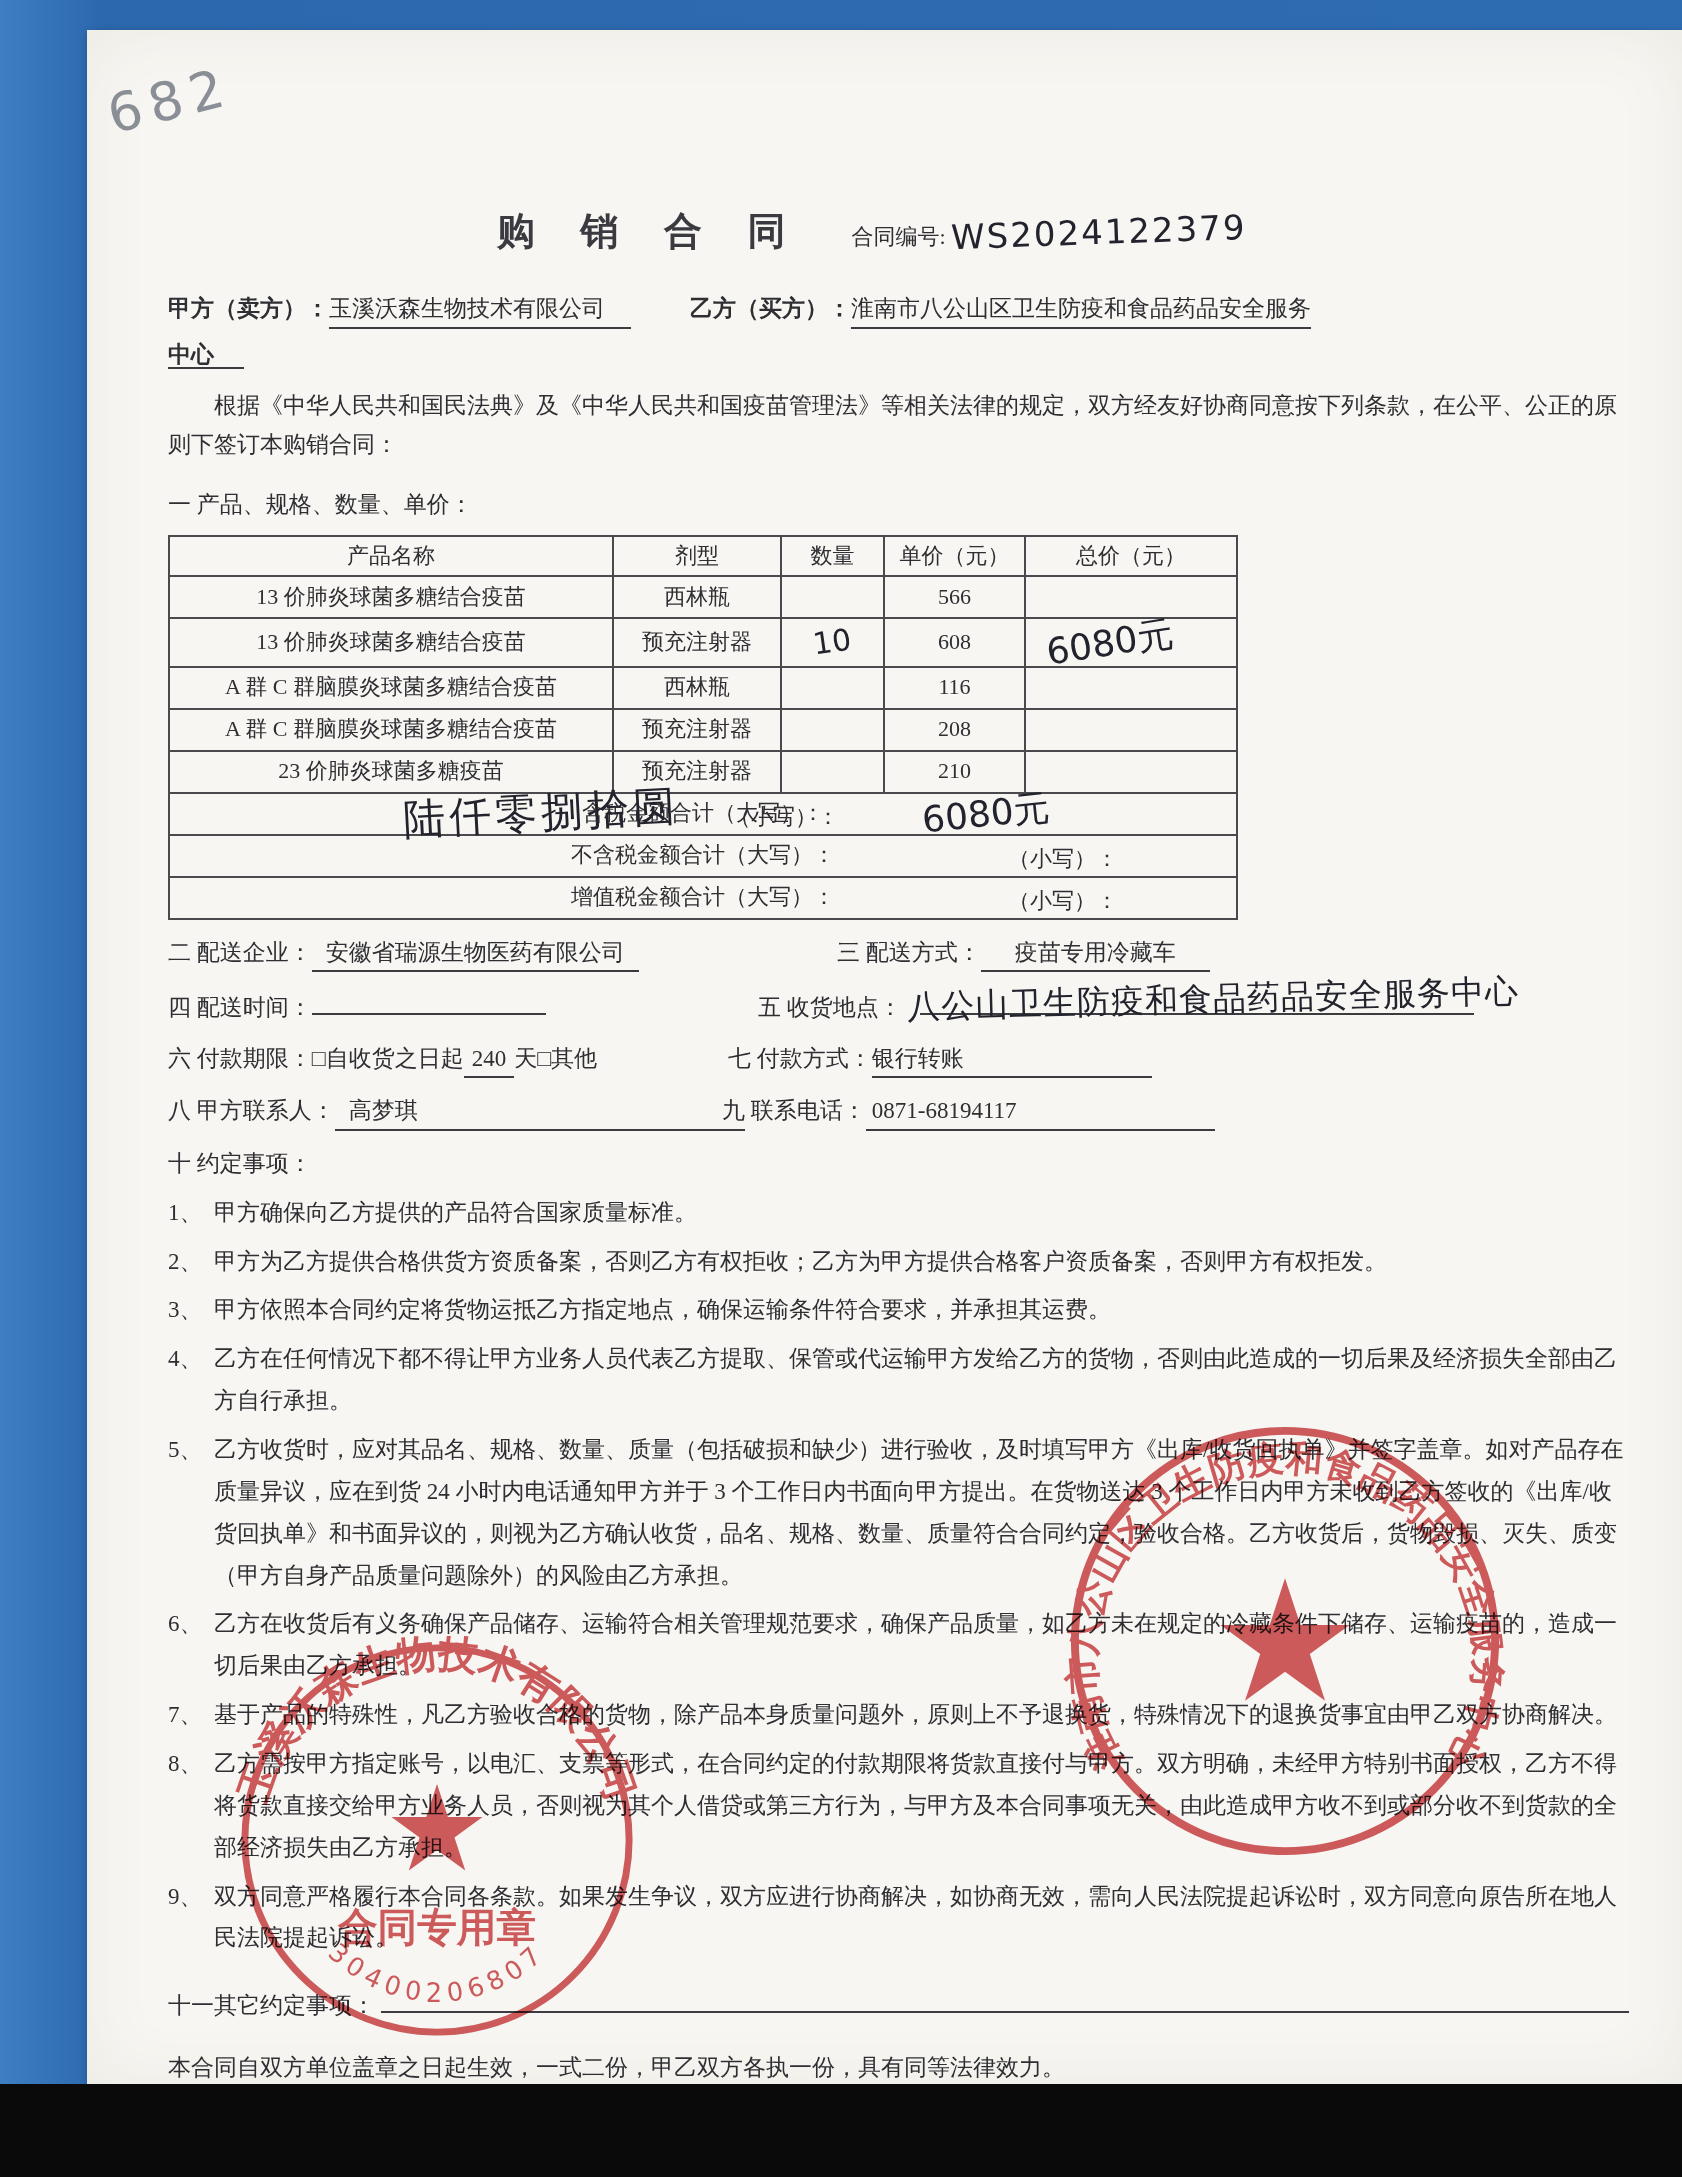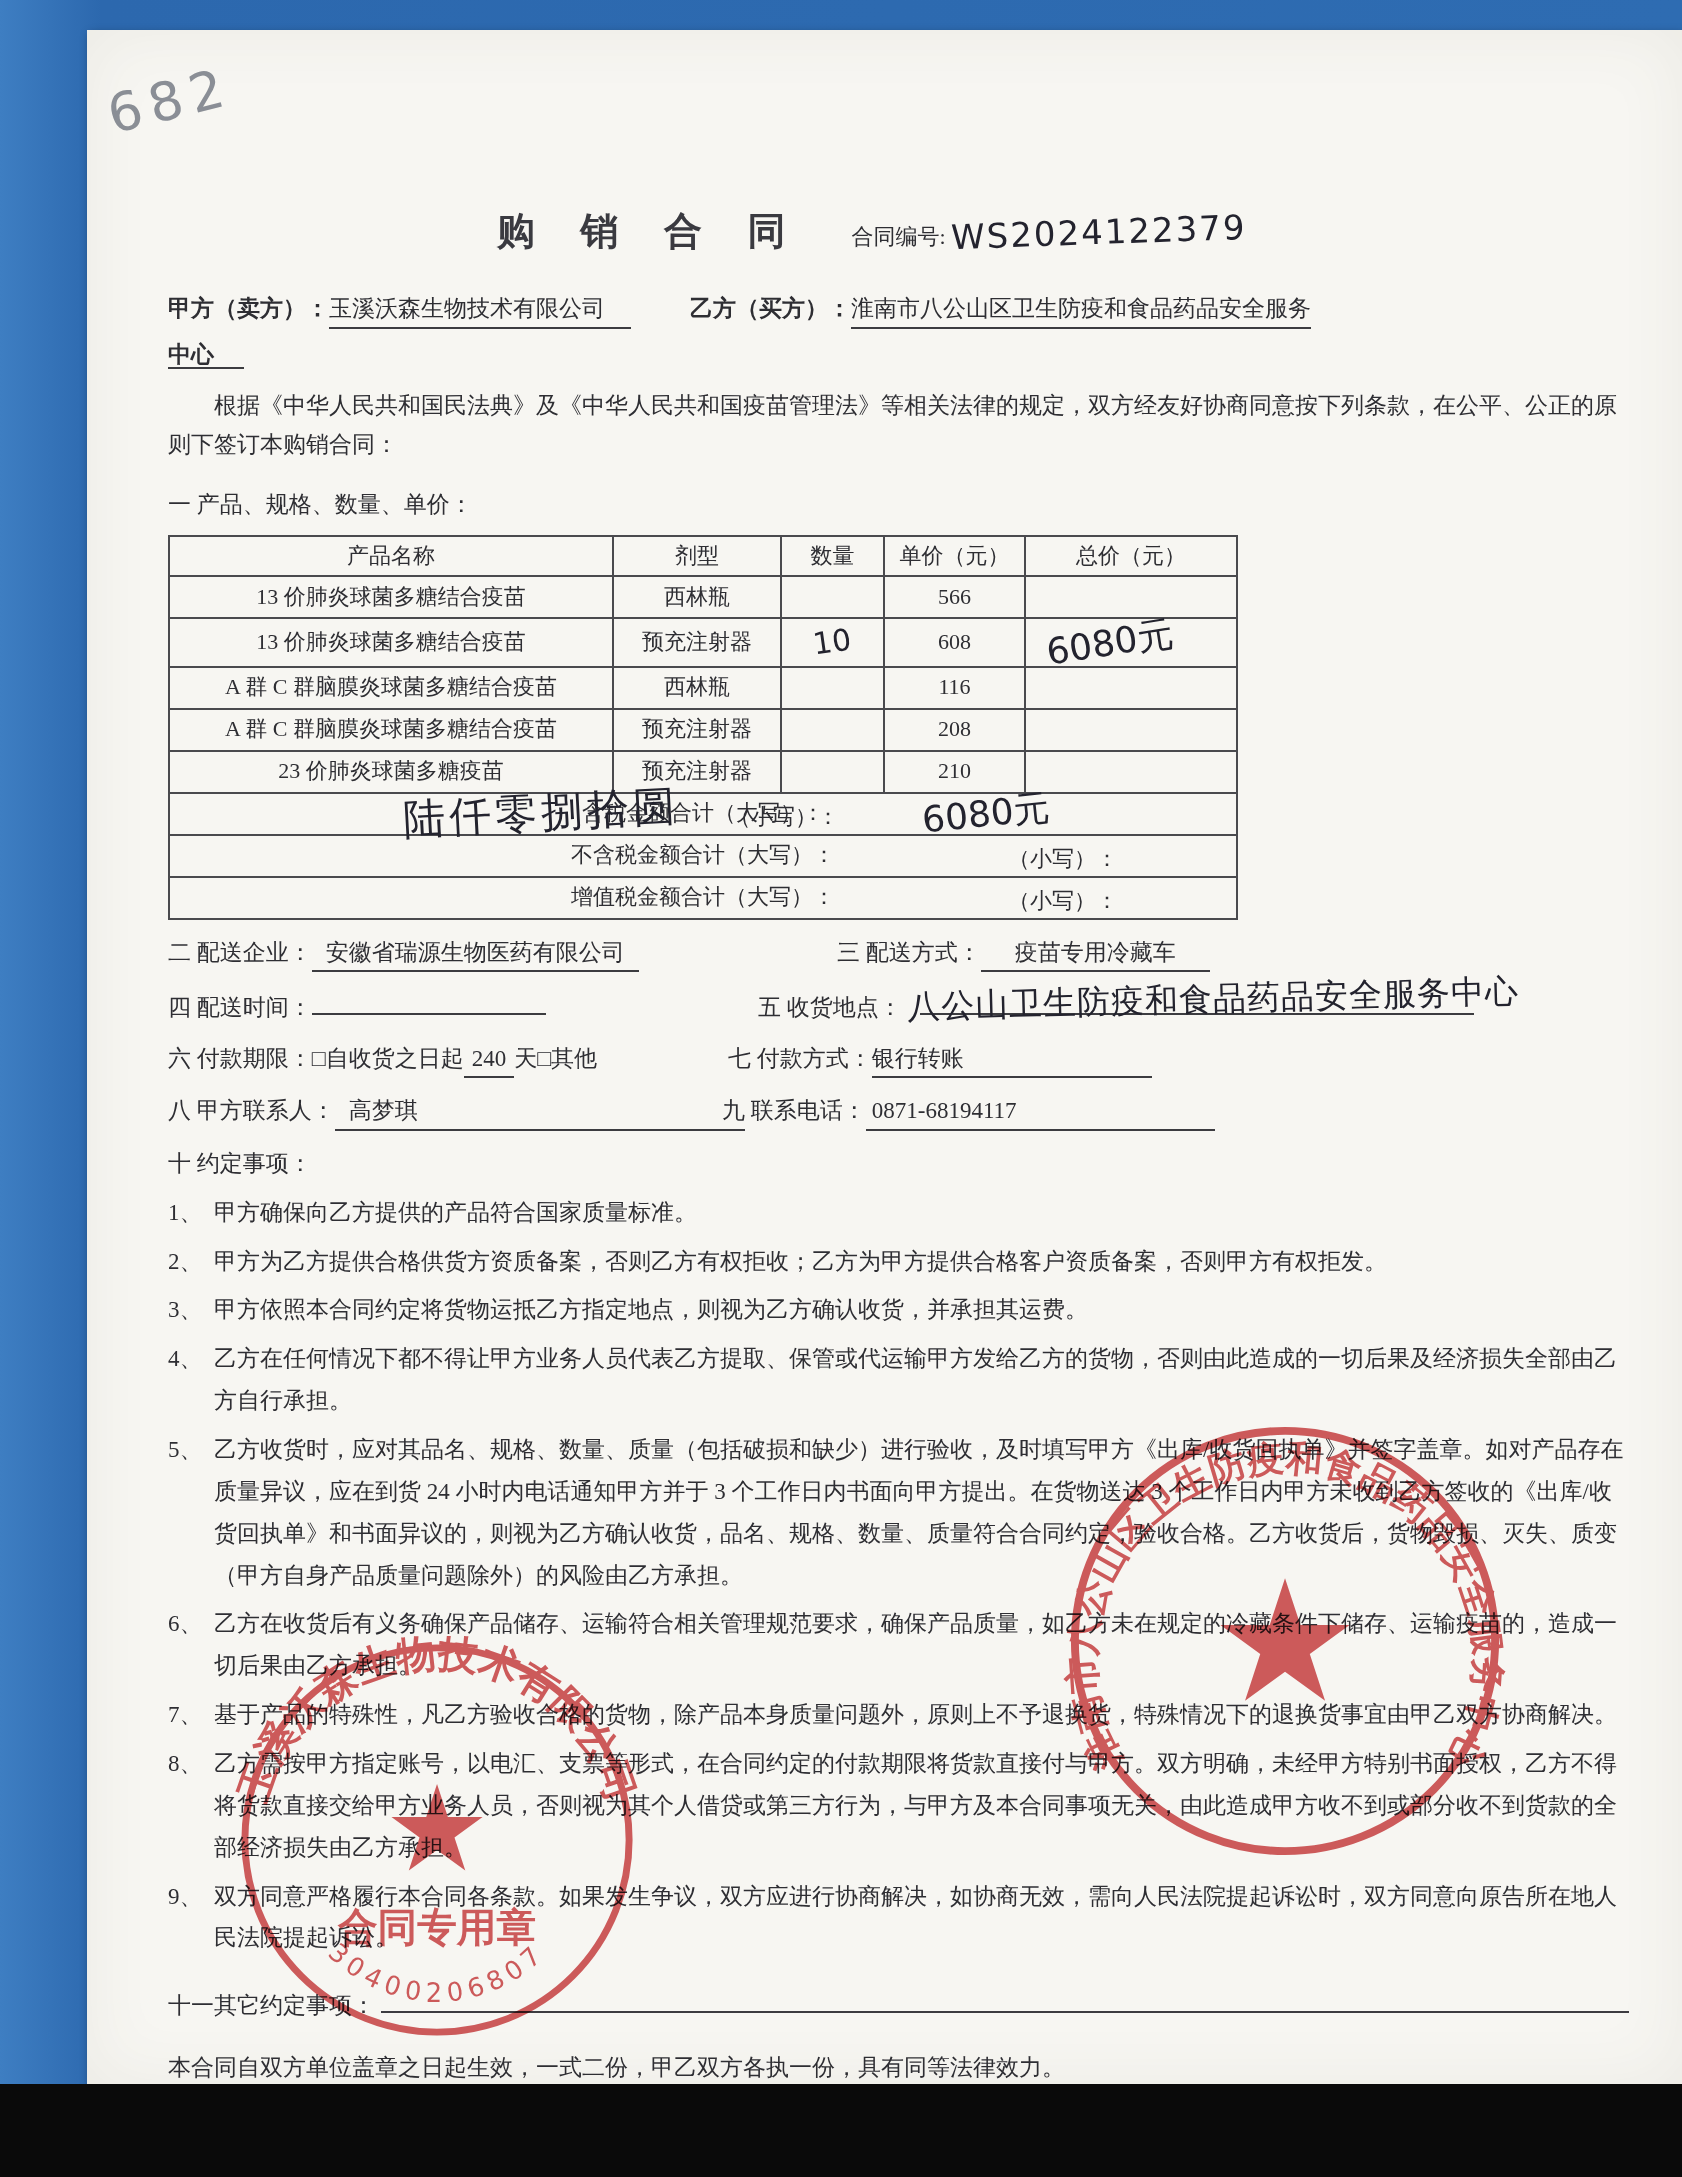--- a/index.html
+++ b/index.html
@@ -243,21 +243,21 @@
       <div class="clause">
         <span class="no">1、</span>
         <span class="txt">甲方确保向乙方提供的产品符合国家质量标准。</span>
       </div>
       <div class="clause">
         <span class="no">2、</span>
         <span class="txt">甲方为乙方提供合格供货方资质备案，否则乙方有权拒收；乙方为甲方提供合格客户资质备案，否则甲方有权拒发。</span>
       </div>
       <div class="clause">
         <span class="no">3、</span>
-        <span class="txt">甲方依照本合同约定将货物运抵乙方指定地点，则视为乙方确认收货，并承担其运费。</span>
+        <span class="txt">甲方依照本合同约定将货物运抵乙方指定地点，确保运输条件符合要求，并承担其运费。</span>
       </div>
       <div class="clause">
         <span class="no">4、</span>
         <span class="txt">乙方在任何情况下都不得让甲方业务人员代表乙方提取、保管或代运输甲方发给乙方的货物，否则由此造成的一切后果及经济损失全部由乙方自行承担。</span>
       </div>
       <div class="clause">
         <span class="no">5、</span>
         <span class="txt">乙方收货时，应对其品名、规格、数量、质量（包括破损和缺少）进行验收，及时填写甲方《出库/收货回执单》并签字盖章。如对产品存在质量异议，应在到货 24 小时内电话通知甲方并于 3 个工作日内书面向甲方提出。在货物送达 3 个工作日内甲方未收到乙方签收的《出库/收货回执单》和书面异议的，则视为乙方确认收货，品名、规格、数量、质量符合合同约定，验收合格。乙方收货后，货物毁损、灭失、质变（甲方自身产品质量问题除外）的风险由乙方承担。</span>
       </div>
       <div class="clause">

